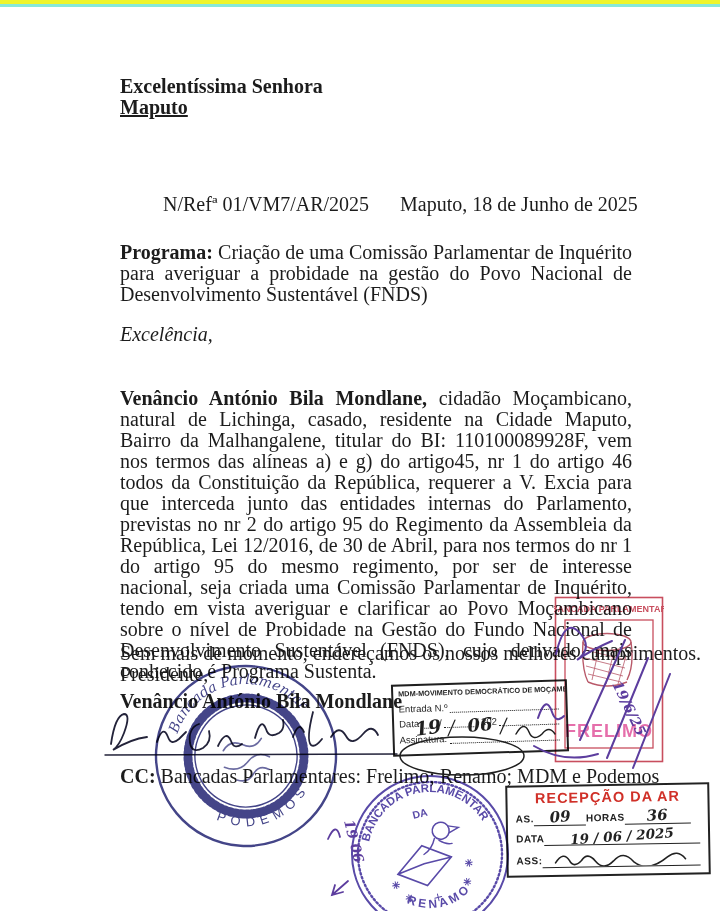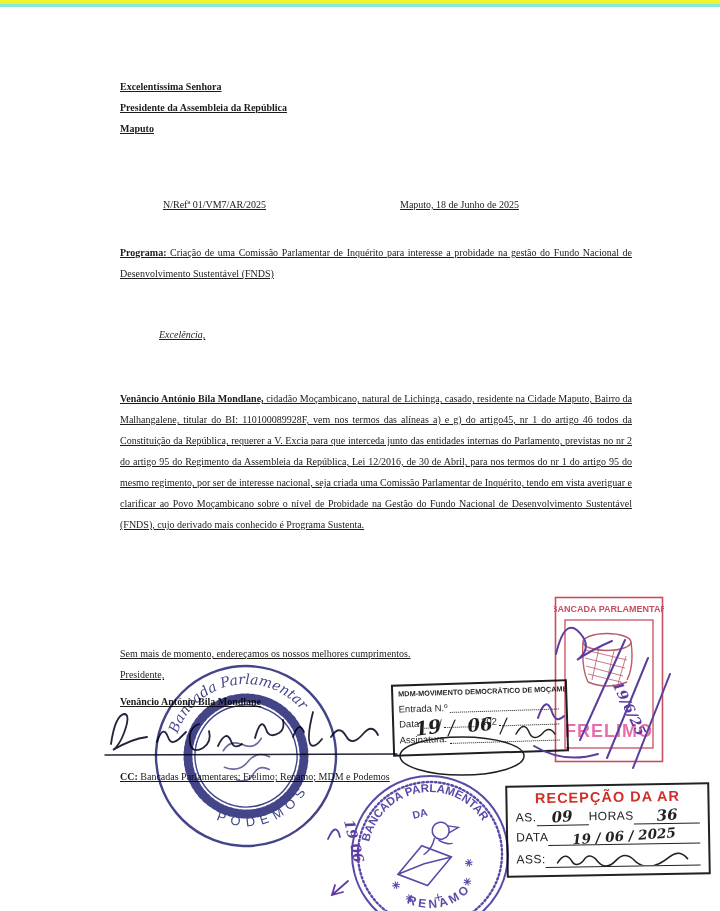--- a/index.html
+++ b/index.html
@@ -1,66 +1,65 @@
 <!DOCTYPE html>
 <html lang="pt"><head>
 <meta charset="utf-8">
 <style>
   html,body{margin:0;padding:0;background:#ffffff;}
   .page{position:relative;width:720px;height:911px;background:#ffffff;overflow:hidden;
         font-family:"Liberation Serif","DejaVu Serif",serif;color:#1c1c1c;}
   .abs{position:absolute;}
-  .txt{font-size:10px;line-height:21px;text-decoration:underline;}
+  .txt{font-size:20px;line-height:21px;}
   .b{font-weight:700;}
-  .i{font-style:italic;margin-left:39px;}
+  .i{font-style:italic;}
   .just{text-align:justify;}
   .u{text-decoration:underline;}
   .stripe-y{left:0;top:0;width:720px;height:4px;}
   .stripe-c{left:0;top:4px;width:720px;height:3px;}
   .stamp{mix-blend-mode:multiply;}
   
   .mdm{border:2px solid #1f1f1f;padding:2px 5px 3px 5px;box-sizing:border-box;overflow:hidden;
        font-family:"Liberation Sans",sans-serif;color:#1f1f1f;background:transparent;}
   .mdm-title{font-size:7.3px;font-weight:700;white-space:nowrap;margin-top:1px;}
   .mdm-row{display:flex;align-items:flex-end;font-size:9.5px;margin-top:4.5px;white-space:nowrap;}
   .leader{border-bottom:1.3px dotted #1f1f1f;height:9px;margin:0 2px;}
   .lf{flex:1;}
   .l18{width:16px;} .l30{width:30px;}
   
   .recep{border:2px solid #222222;box-sizing:border-box;padding:3px 8px 2px 8px;
          font-family:"Liberation Sans",sans-serif;color:#222;background:transparent;}
   .recep-title{font-size:14.5px;font-weight:700;letter-spacing:1px;text-align:center;}
   .recep-row{display:flex;align-items:flex-end;margin-top:3px;}
-  .rlab{font-size:12px;font-weight:400;letter-spacing:.5px;padding-bottom:2px;}
+  .rlab{font-size:10px;font-weight:700;letter-spacing:.5px;padding-bottom:2px;}
   .hline{border-bottom:1.5px solid #222;text-align:center;line-height:1;}
   .hand{font-family:"DejaVu Serif",serif;font-style:italic;font-weight:700;color:#222;
         display:inline-block;transform:rotate(-3deg);}
   .hnum{font-size:15px;}
   .hdate{font-size:13.5px;}
   .w52{width:52px;} .w66{width:66px;} .wfl{flex:1;}
 </style>
 </head>
 <body>
 
 <div class="page">
 
   <div class="abs stripe-y" style="background:#eef52c;"></div>
   <div class="abs stripe-c" style="background:#86e9da;"></div>
 
   <div class="abs txt b" style="left:120px;top:76px;">
     <div>Excelentíssima Senhora</div>
-    <div>Presidente da Assembleia da República</div>
     <div class="u">Maputo</div>
   </div>
 
   <div class="abs txt" style="left:120px;top:194px;margin-left:43px;">N/Refª 01/VM7/AR/2025</div>
   <div class="abs txt" style="left:400px;top:194px;">Maputo, 18 de Junho de 2025</div>
 
   <div class="abs txt just" style="left:120px;top:242px;width:512px;">
-    <span class="b">Programa:</span><span> Criação de uma Comissão Parlamentar de Inquérito para interesse a probidade na gestão do Fundo Nacional de Desenvolvimento Sustentável (FNDS)</span>
+    <span class="b">Programa:</span><span> Criação de uma Comissão Parlamentar de Inquérito para averiguar a probidade na gestão do Povo Nacional de Desenvolvimento Sustentável (FNDS)</span>
   </div>
 
   <div class="abs txt i" style="left:120px;top:324px;">Excelência,</div>
 
   <div class="abs txt just" style="left:120px;top:356px;width:512px;margin-top:32px;">
     <span class="b">Venâncio António Bila Mondlane,</span><span> cidadão Moçambicano, natural de Lichinga, casado, residente na Cidade Maputo, Bairro da Malhangalene, titular do BI: 110100089928F, vem nos termos das alíneas a) e g) do artigo45, nr 1 do artigo 46 todos da Constituição da República, requerer a V. Excia para que interceda junto das entidades internas do Parlamento, previstas no nr 2 do artigo 95 do Regimento da Assembleia da República, Lei 12/2016, de 30 de Abril, para nos termos do nr 1 do artigo 95 do mesmo regimento, por ser de interesse nacional, seja criada uma Comissão Parlamentar de Inquérito, tendo em vista averiguar e clarificar ao Povo Moçambicano sobre o nível de Probidade na Gestão do Fundo Nacional de Desenvolvimento Sustentável (FNDS), cujo derivado mais conhecido é Programa Sustenta.</span>
   </div>
 
 
   <div class="abs txt" style="left:120px;top:643px;">Sem mais de momento, endereçamos os nossos melhores cumprimentos.</div>

